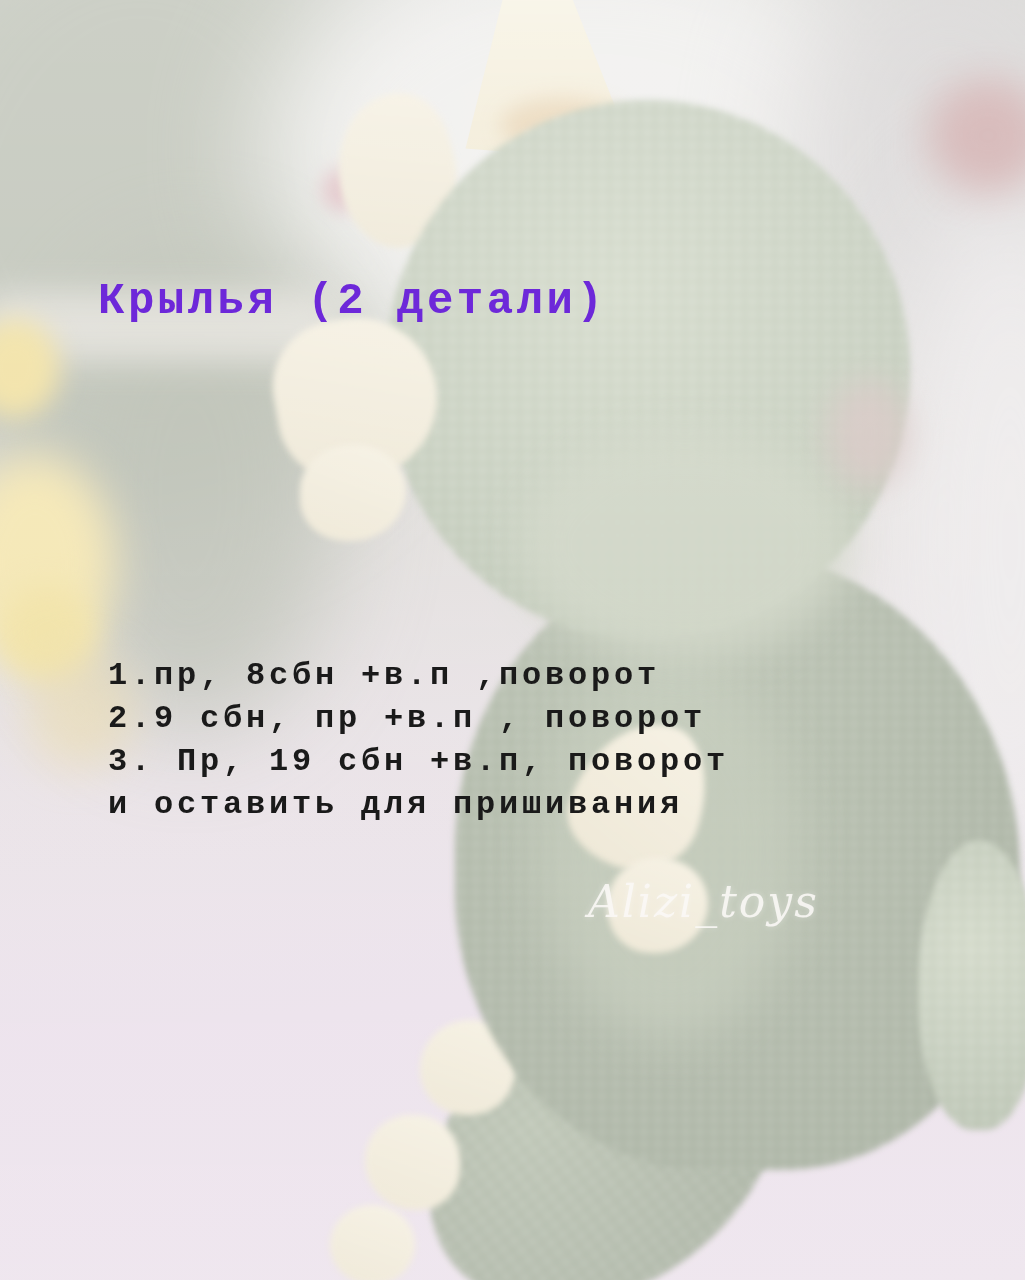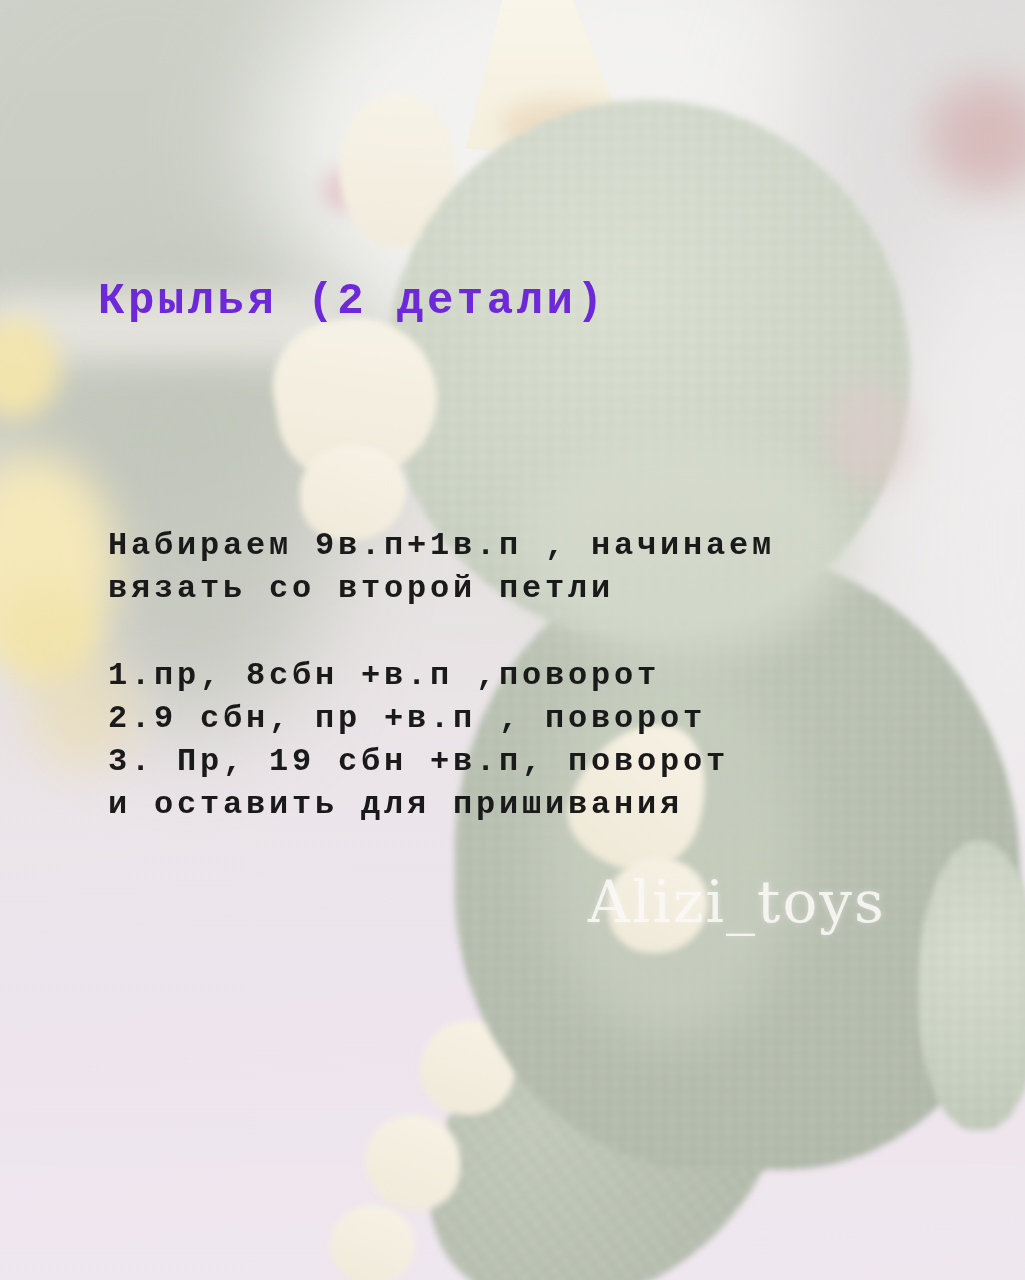--- a/index.html
+++ b/index.html
@@ -75,21 +75,21 @@
          font-size:44px;line-height:50px;letter-spacing:3.5px;
          font-weight:700;color:#6d28d9;white-space:pre;}
   .green-block{position:absolute;left:108px;top:341px;
          font-size:32px;line-height:43px;letter-spacing:3.8px;color:#1d6340;}
   .cast-block{position:absolute;left:108px;top:524px;
          font-size:32px;line-height:43px;letter-spacing:3.8px;color:#1a1a1a;}
   .steps-block{position:absolute;left:108px;top:654px;
          font-size:32px;line-height:43px;letter-spacing:3.8px;color:#1a1a1a;}
   .watermark{position:absolute;left:588px;top:862px;
          font-family:"DejaVu Serif","Liberation Serif",serif;
-         font-size:58px;line-height:80px;letter-spacing:2px;
+         font-style:italic;font-size:44px;line-height:80px;letter-spacing:2px;
          color:rgba(250,248,246,.88);text-shadow:0 0 6px rgba(255,255,255,.35);}
 </style>
 </head>
 <body>
 
 <div class="stage">
 
   <div class="photo">
     <div class="blob bg-topleft"></div>
     <div class="blob bg-window"></div>
@@ -124,24 +124,20 @@
       <div class="spike sp3"></div>
     </div>
 
     <div class="wash"></div>
   </div>
 
   <div class="text-layer">
     <h1 class="title">Крылья (2 детали)</h1>
 
 
-    <div class="cast-block">
-      <div class="line">Набираем 9в.п+1в.п , начинаем</div>
-      <div class="line">вязать со второй петли</div>
-    </div>
 
     <div class="steps-block">
       <div class="line">1.пр, 8сбн +в.п ,поворот</div>
       <div class="line">2.9 сбн, пр +в.п , поворот</div>
       <div class="line">3. Пр, 19 сбн +в.п, поворот</div>
       <div class="line">и оставить для пришивания</div>
     </div>
 
     <div class="watermark">Alizi_toys</div>
   </div>

